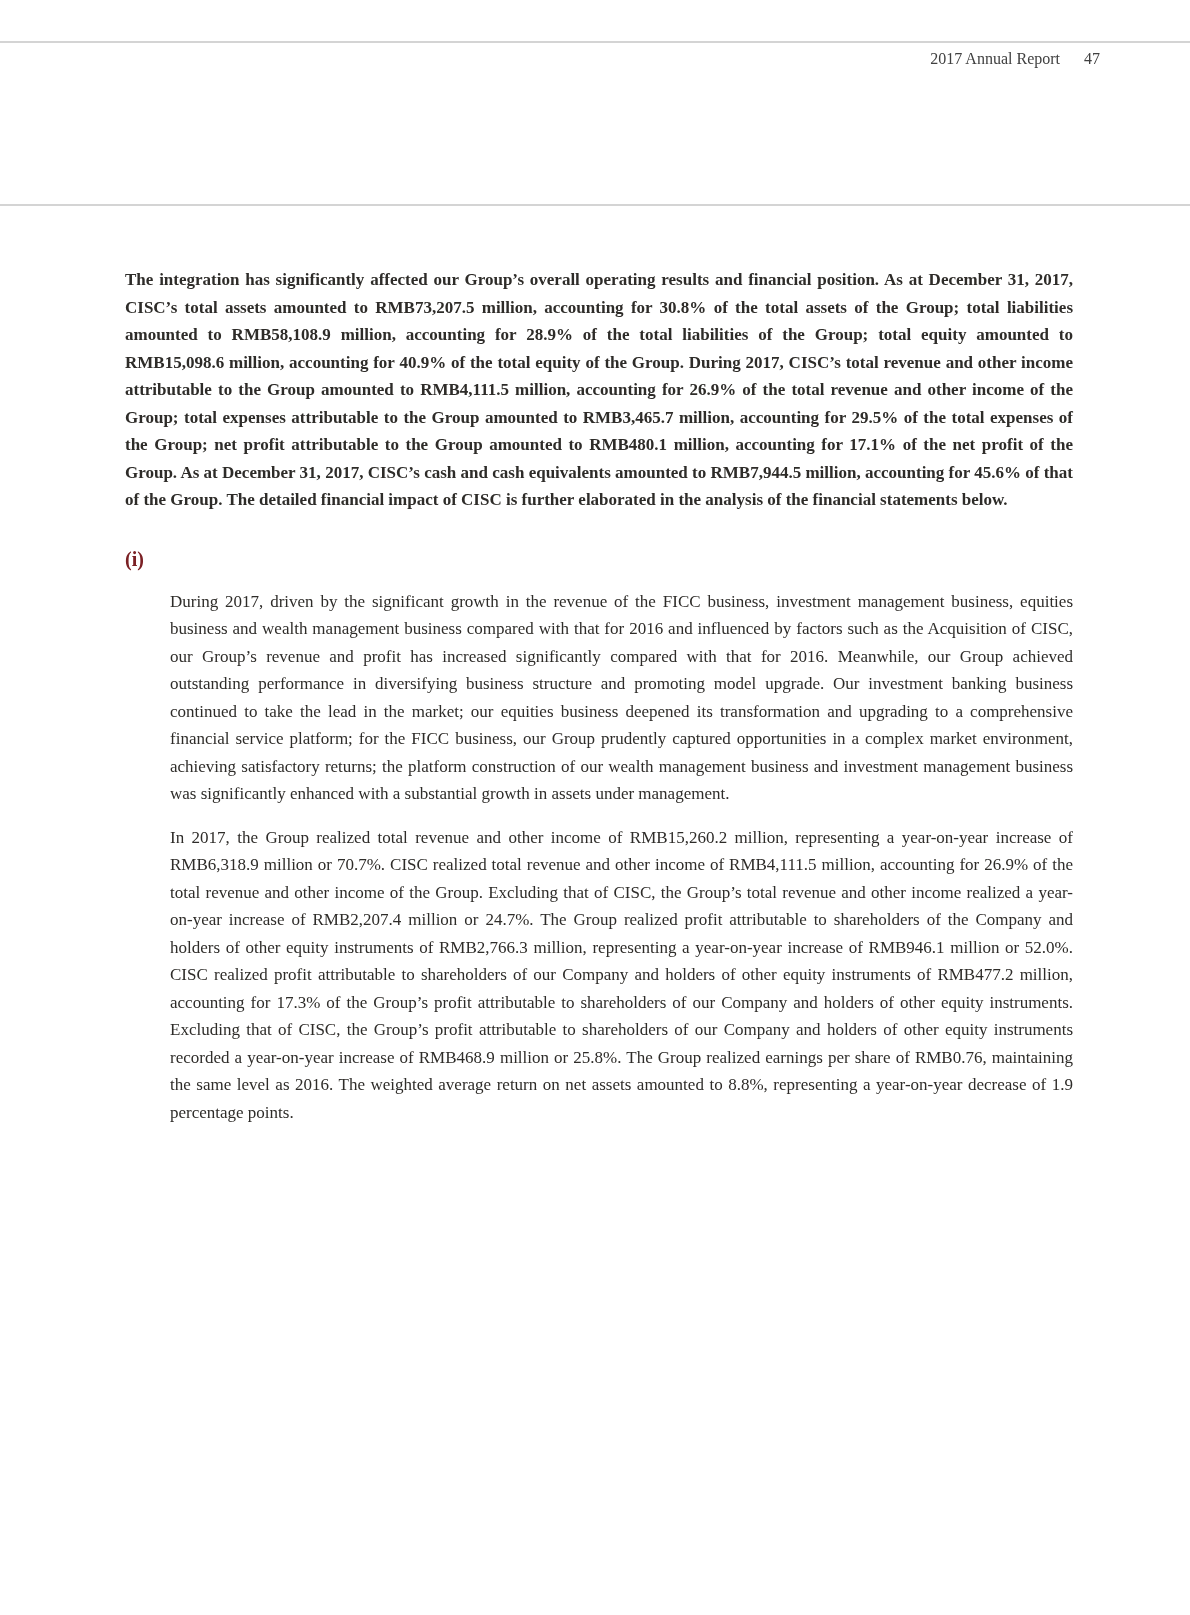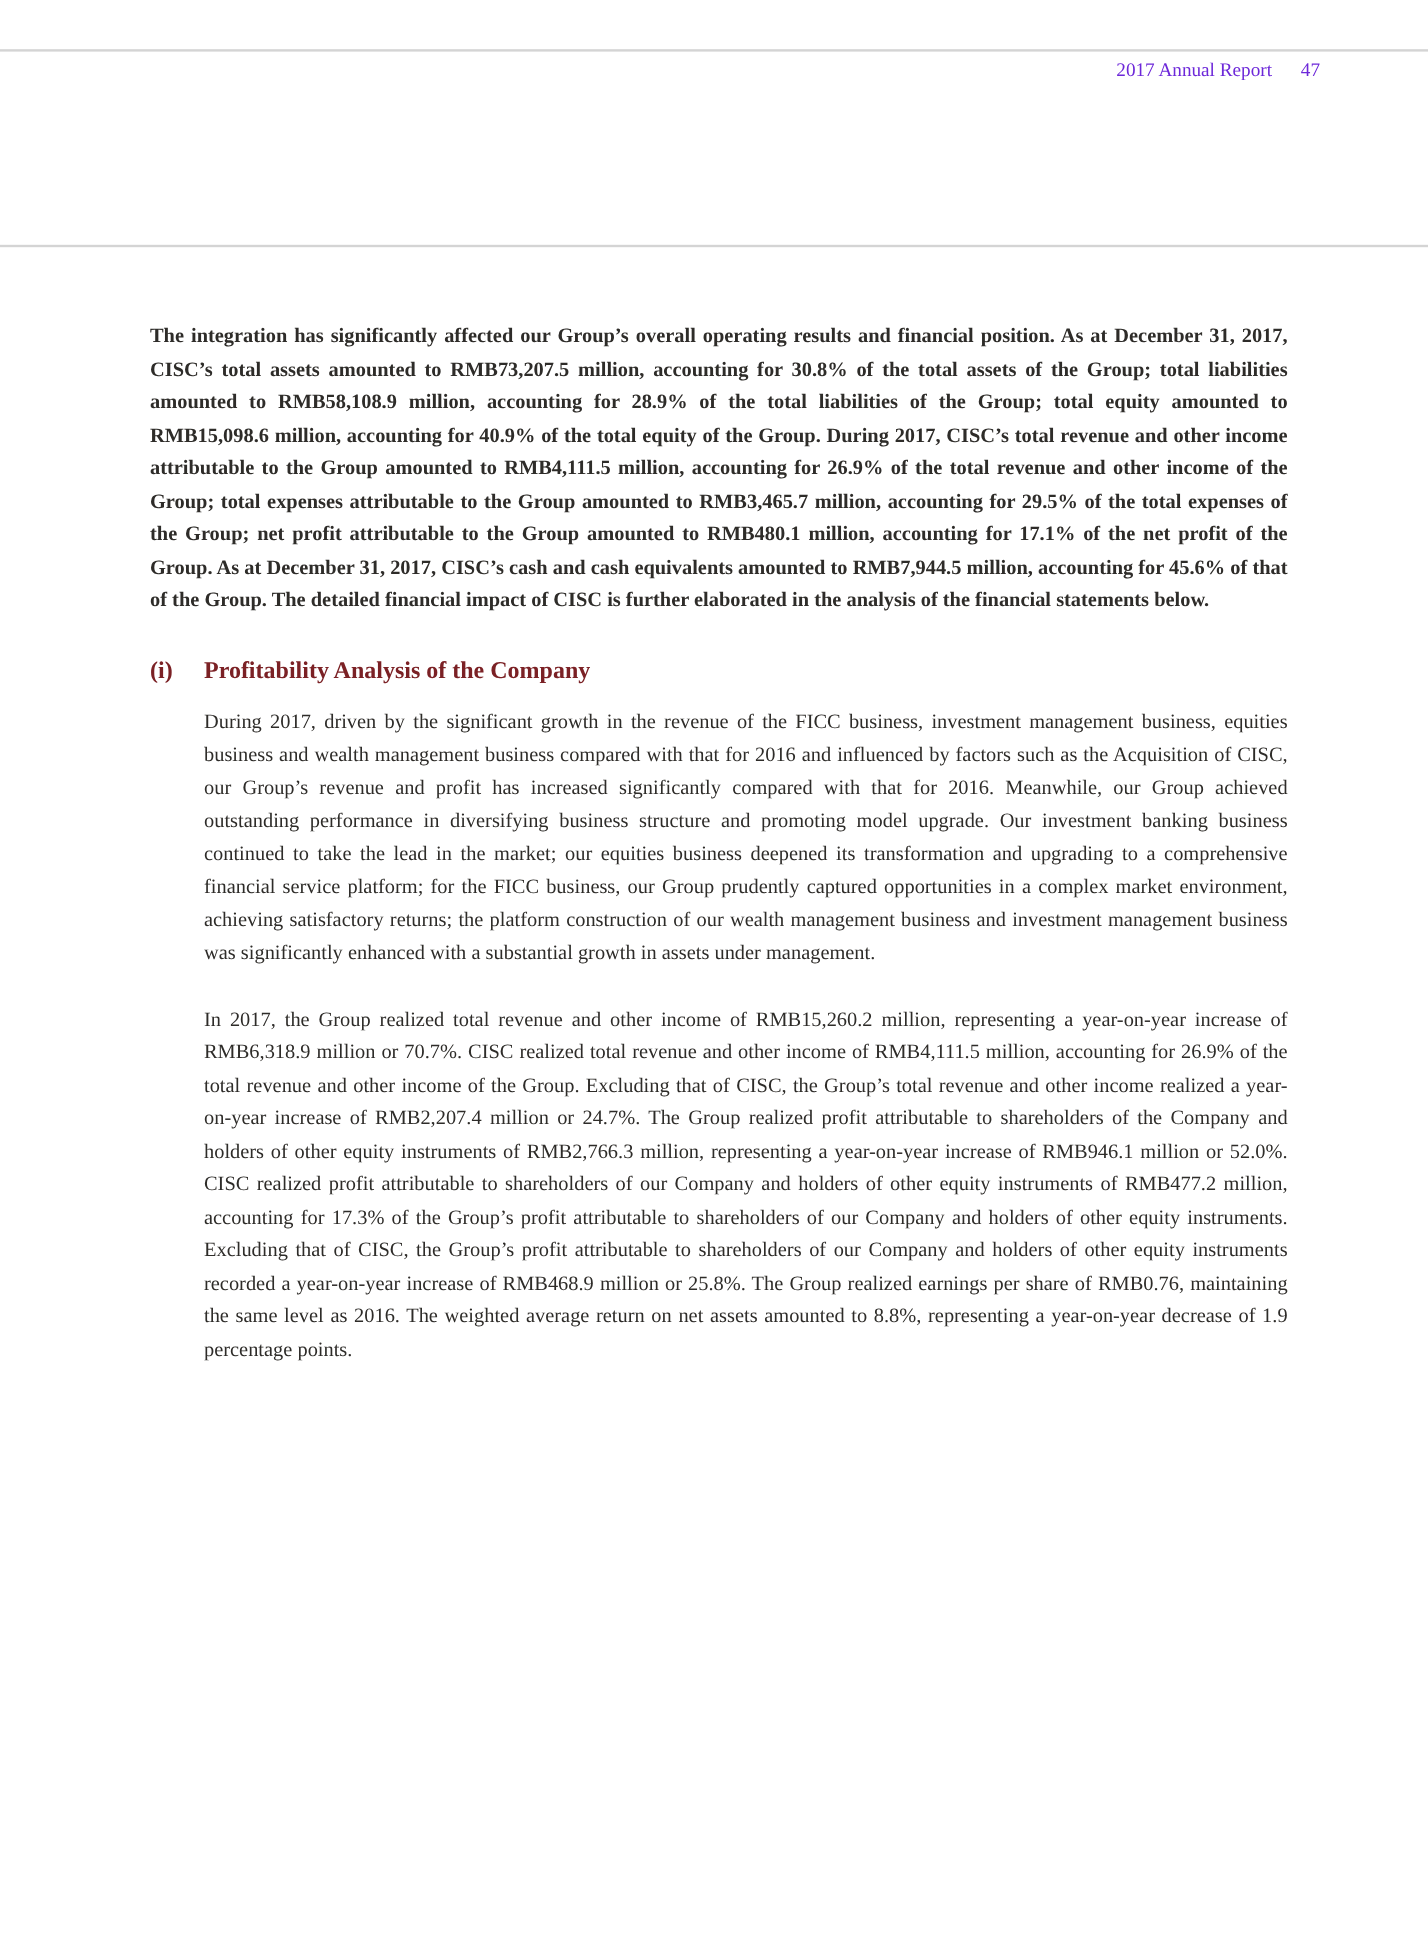--- a/index.html
+++ b/index.html
@@ -23,21 +23,21 @@
     height: 2px;
     background: var(--rule-color);
   }
   .rule-top { top: 41px; }
   .rule-mid { top: 204px; }
   .header {
     position: absolute;
     top: 50px;
     right: 90px;
     font-size: 16px;
-    color: #6d28d9;
+    color: #404040;
     white-space: nowrap;
   }
   .page-num { margin-left: 24px; }
   .content {
     position: absolute;
     top: 266px;
     left: 125px;
     width: 948px;
     color: var(--body-color);
     font-size: 17px;
@@ -57,38 +57,37 @@
     color: var(--heading-color);
     line-height: 26px;
   }
   .sec-label { width: 45px; flex: none; }
   .section-body { margin-left: 45px; }
   .body-para {
     margin: 0;
     text-align: justify;
     text-justify: inter-word;
   }
-  .body-para + .body-para { margin-top: 28px; font-family: Liberation Serif, serif; }
+  .body-para + .body-para { margin-top: 16px; font-family: Liberation Serif, serif; }
 </style>
 </head>
 <body style="--heading-color: #7b2125; --body-color: #2e2c29; --rule-color: #d4d4d4;">
 
 <div class="page">
   <div class="rule rule-top"></div>
   <div class="header">
     <span>2017 Annual Report</span><span class="page-num">47</span>
   </div>
   <div class="rule rule-mid"></div>
 
   <div class="content">
     <p class="intro">The integration has significantly affected our Group’s overall operating results and financial position. As at December 31, 2017, CISC’s total assets amounted to RMB73,207.5 million, accounting for 30.8% of the total assets of the Group; total liabilities amounted to RMB58,108.9 million, accounting for 28.9% of the total liabilities of the Group; total equity amounted to RMB15,098.6 million, accounting for 40.9% of the total equity of the Group. During 2017, CISC’s total revenue and other income attributable to the Group amounted to RMB4,111.5 million, accounting for 26.9% of the total revenue and other income of the Group; total expenses attributable to the Group amounted to RMB3,465.7 million, accounting for 29.5% of the total expenses of the Group; net profit attributable to the Group amounted to RMB480.1 million, accounting for 17.1% of the net profit of the Group. As at December 31, 2017, CISC’s cash and cash equivalents amounted to RMB7,944.5 million, accounting for 45.6% of that of the Group. The detailed financial impact of CISC is further elaborated in the analysis of the financial statements below.</p>
 
     <div class="section-heading">
       <span class="sec-label">(i)</span>
-      <span class="sec-title">Profitability Analysis of the Company</span>
     </div>
 
     <div class="section-body">
       <p class="body-para">During 2017, driven by the significant growth in the revenue of the FICC business, investment management business, equities business and wealth management business compared with that for 2016 and influenced by factors such as the Acquisition of CISC, our Group’s revenue and profit has increased significantly compared with that for 2016. Meanwhile, our Group achieved outstanding performance in diversifying business structure and promoting model upgrade. Our investment banking business continued to take the lead in the market; our equities business deepened its transformation and upgrading to a comprehensive financial service platform; for the FICC business, our Group prudently captured opportunities in a complex market environment, achieving satisfactory returns; the platform construction of our wealth management business and investment management business was significantly enhanced with a substantial growth in assets under management.</p>
       <p class="body-para">In 2017, the Group realized total revenue and other income of RMB15,260.2 million, representing a year-on-year increase of RMB6,318.9 million or 70.7%. CISC realized total revenue and other income of RMB4,111.5 million, accounting for 26.9% of the total revenue and other income of the Group. Excluding that of CISC, the Group’s total revenue and other income realized a year-on-year increase of RMB2,207.4 million or 24.7%. The Group realized profit attributable to shareholders of the Company and holders of other equity instruments of RMB2,766.3 million, representing a year-on-year increase of RMB946.1 million or 52.0%. CISC realized profit attributable to shareholders of our Company and holders of other equity instruments of RMB477.2 million, accounting for 17.3% of the Group’s profit attributable to shareholders of our Company and holders of other equity instruments. Excluding that of CISC, the Group’s profit attributable to shareholders of our Company and holders of other equity instruments recorded a year-on-year increase of RMB468.9 million or 25.8%. The Group realized earnings per share of RMB0.76, maintaining the same level as 2016. The weighted average return on net assets amounted to 8.8%, representing a year-on-year decrease of 1.9 percentage points.</p>
     </div>
   </div>
 </div>
 
 </body></html>

